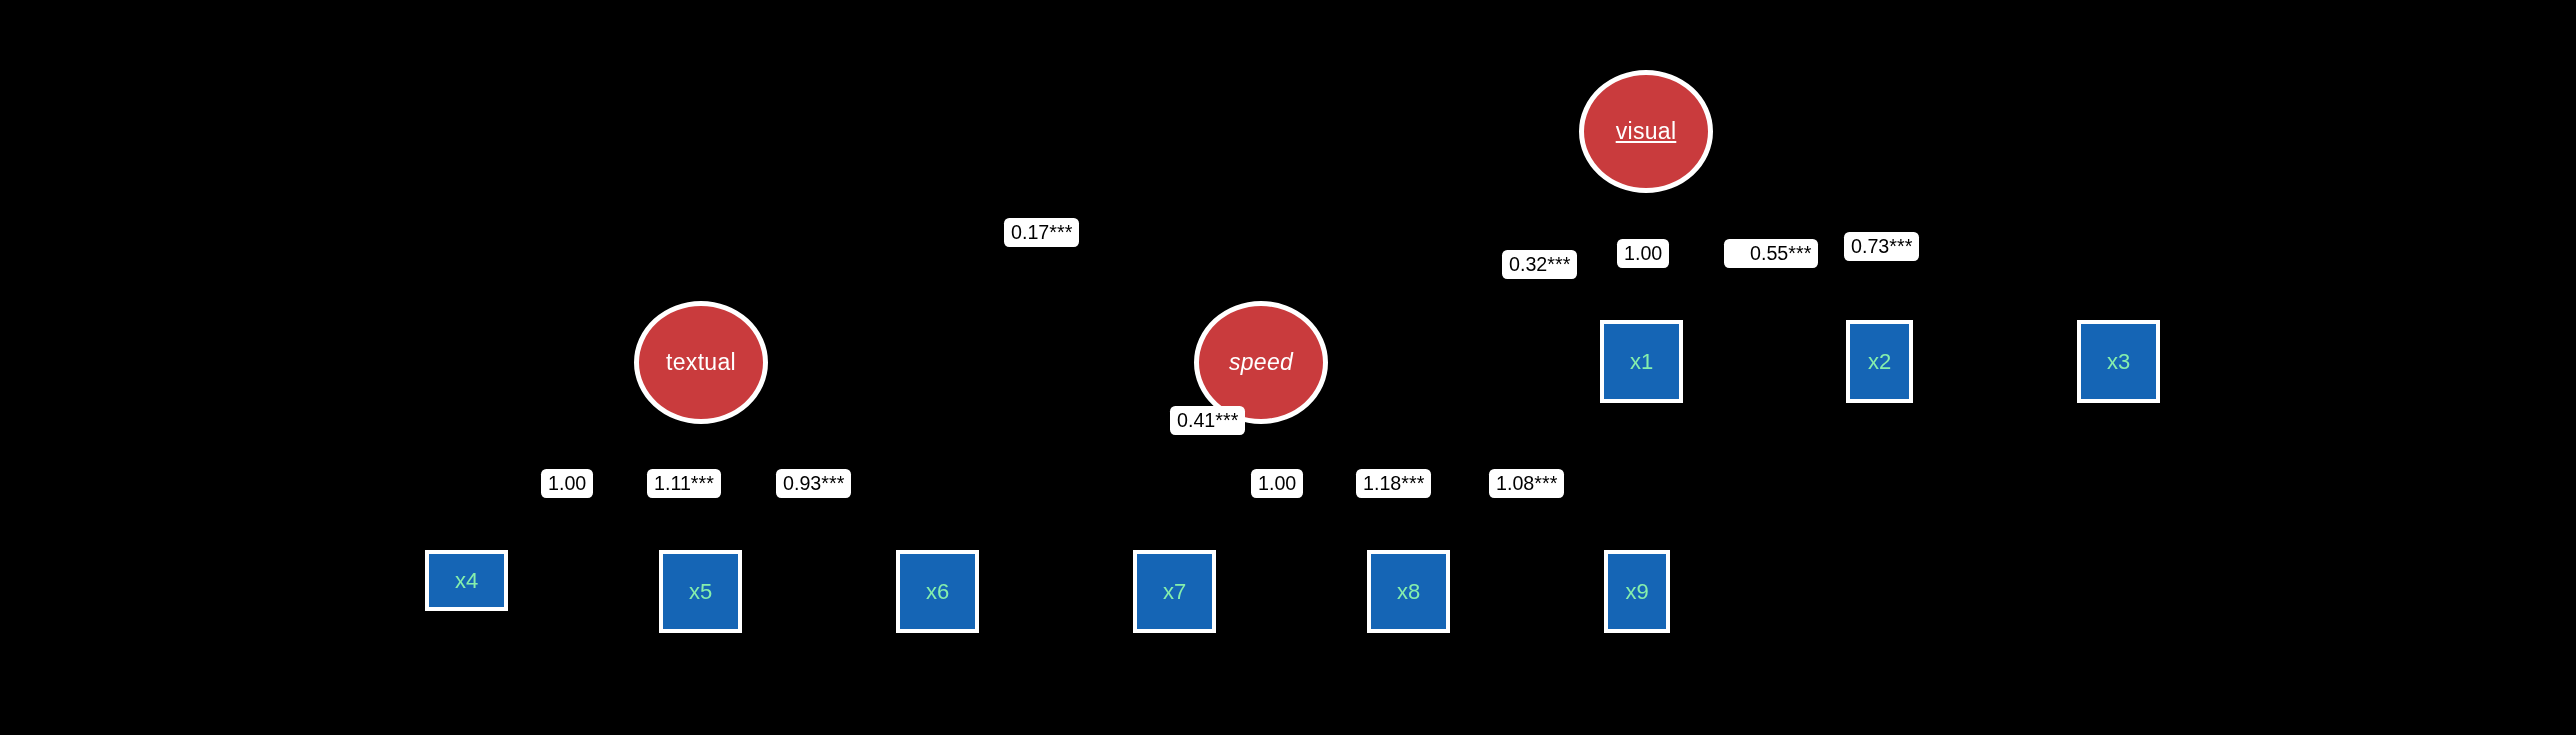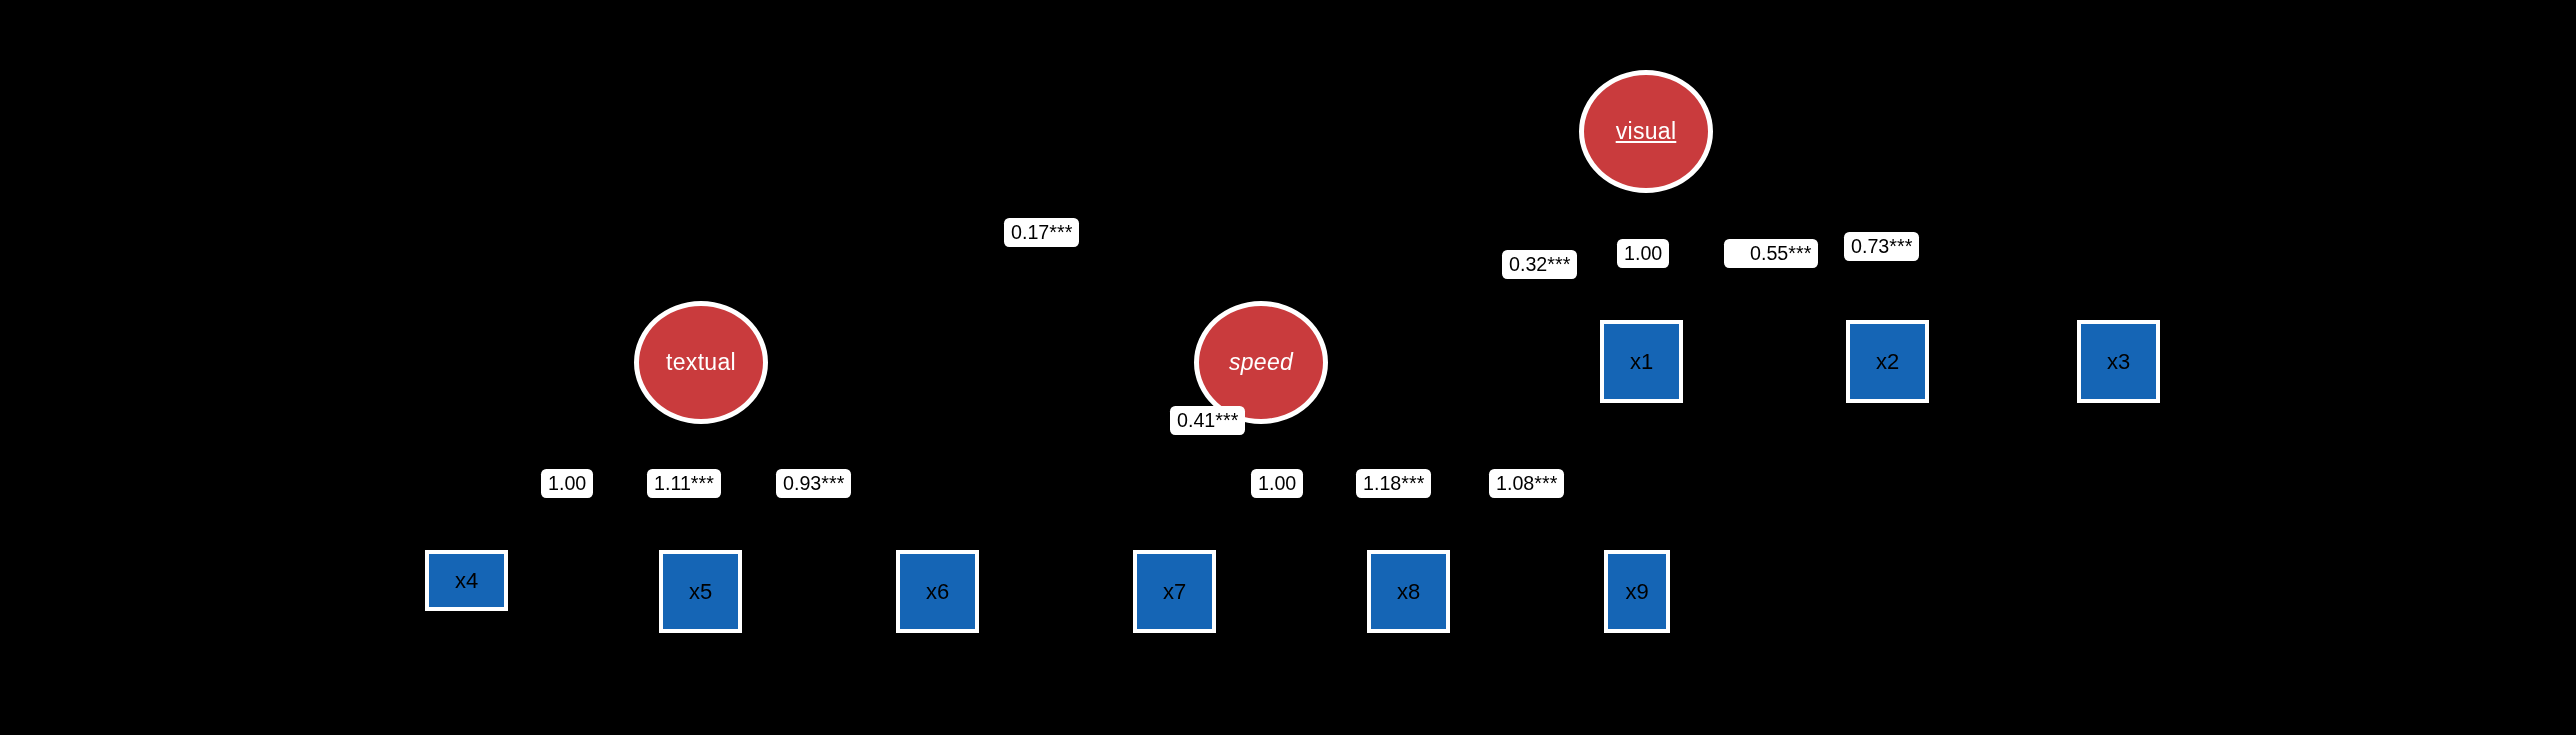--- a/index.html
+++ b/index.html
@@ -44,21 +44,21 @@
     border: 4.6px solid #ffffff;
     display: flex;
     align-items: center;
     justify-content: center;
     color: #ffffff;
   }
   .observed-label {
     font-size: 22px;
     line-height: 1;
     white-space: nowrap;
-    color: #000000;
+    color: #86efac;
   }
 
   
   .estimate {
     position: absolute;
     background: #ffffff;
     color: #000000;
     border-radius: 5.2px;
     padding: 2.9px 7px;
     font-size: 19.7px;
@@ -102,21 +102,21 @@
         <span class="latent-label">textual</span>
       </div>
       <div class="latent" style="left: 1194px; top: 301px; width: 134px; height: 123px; font-style: italic;">
         <span class="latent-label">speed</span>
       </div>
     </div>
   <div id="observed-layer">
       <div class="observed" style="left: 1600px; top: 320px; width: 83px; height: 83px;">
         <span class="observed-label">x1</span>
       </div>
-      <div class="observed" style="left: 1846px; top: 320px; width: 83px; height: 83px;">
+      <div class="observed" style="left: 1846px; top: 320px; width: 67px; height: 83px;">
         <span class="observed-label">x2</span>
       </div>
       <div class="observed" style="left: 2077px; top: 320px; width: 83px; height: 83px;">
         <span class="observed-label">x3</span>
       </div>
       <div class="observed" style="left: 425px; top: 550px; width: 83px; height: 61px;">
         <span class="observed-label">x4</span>
       </div>
       <div class="observed" style="left: 659px; top: 550px; width: 83px; height: 83px;">
         <span class="observed-label">x5</span>

